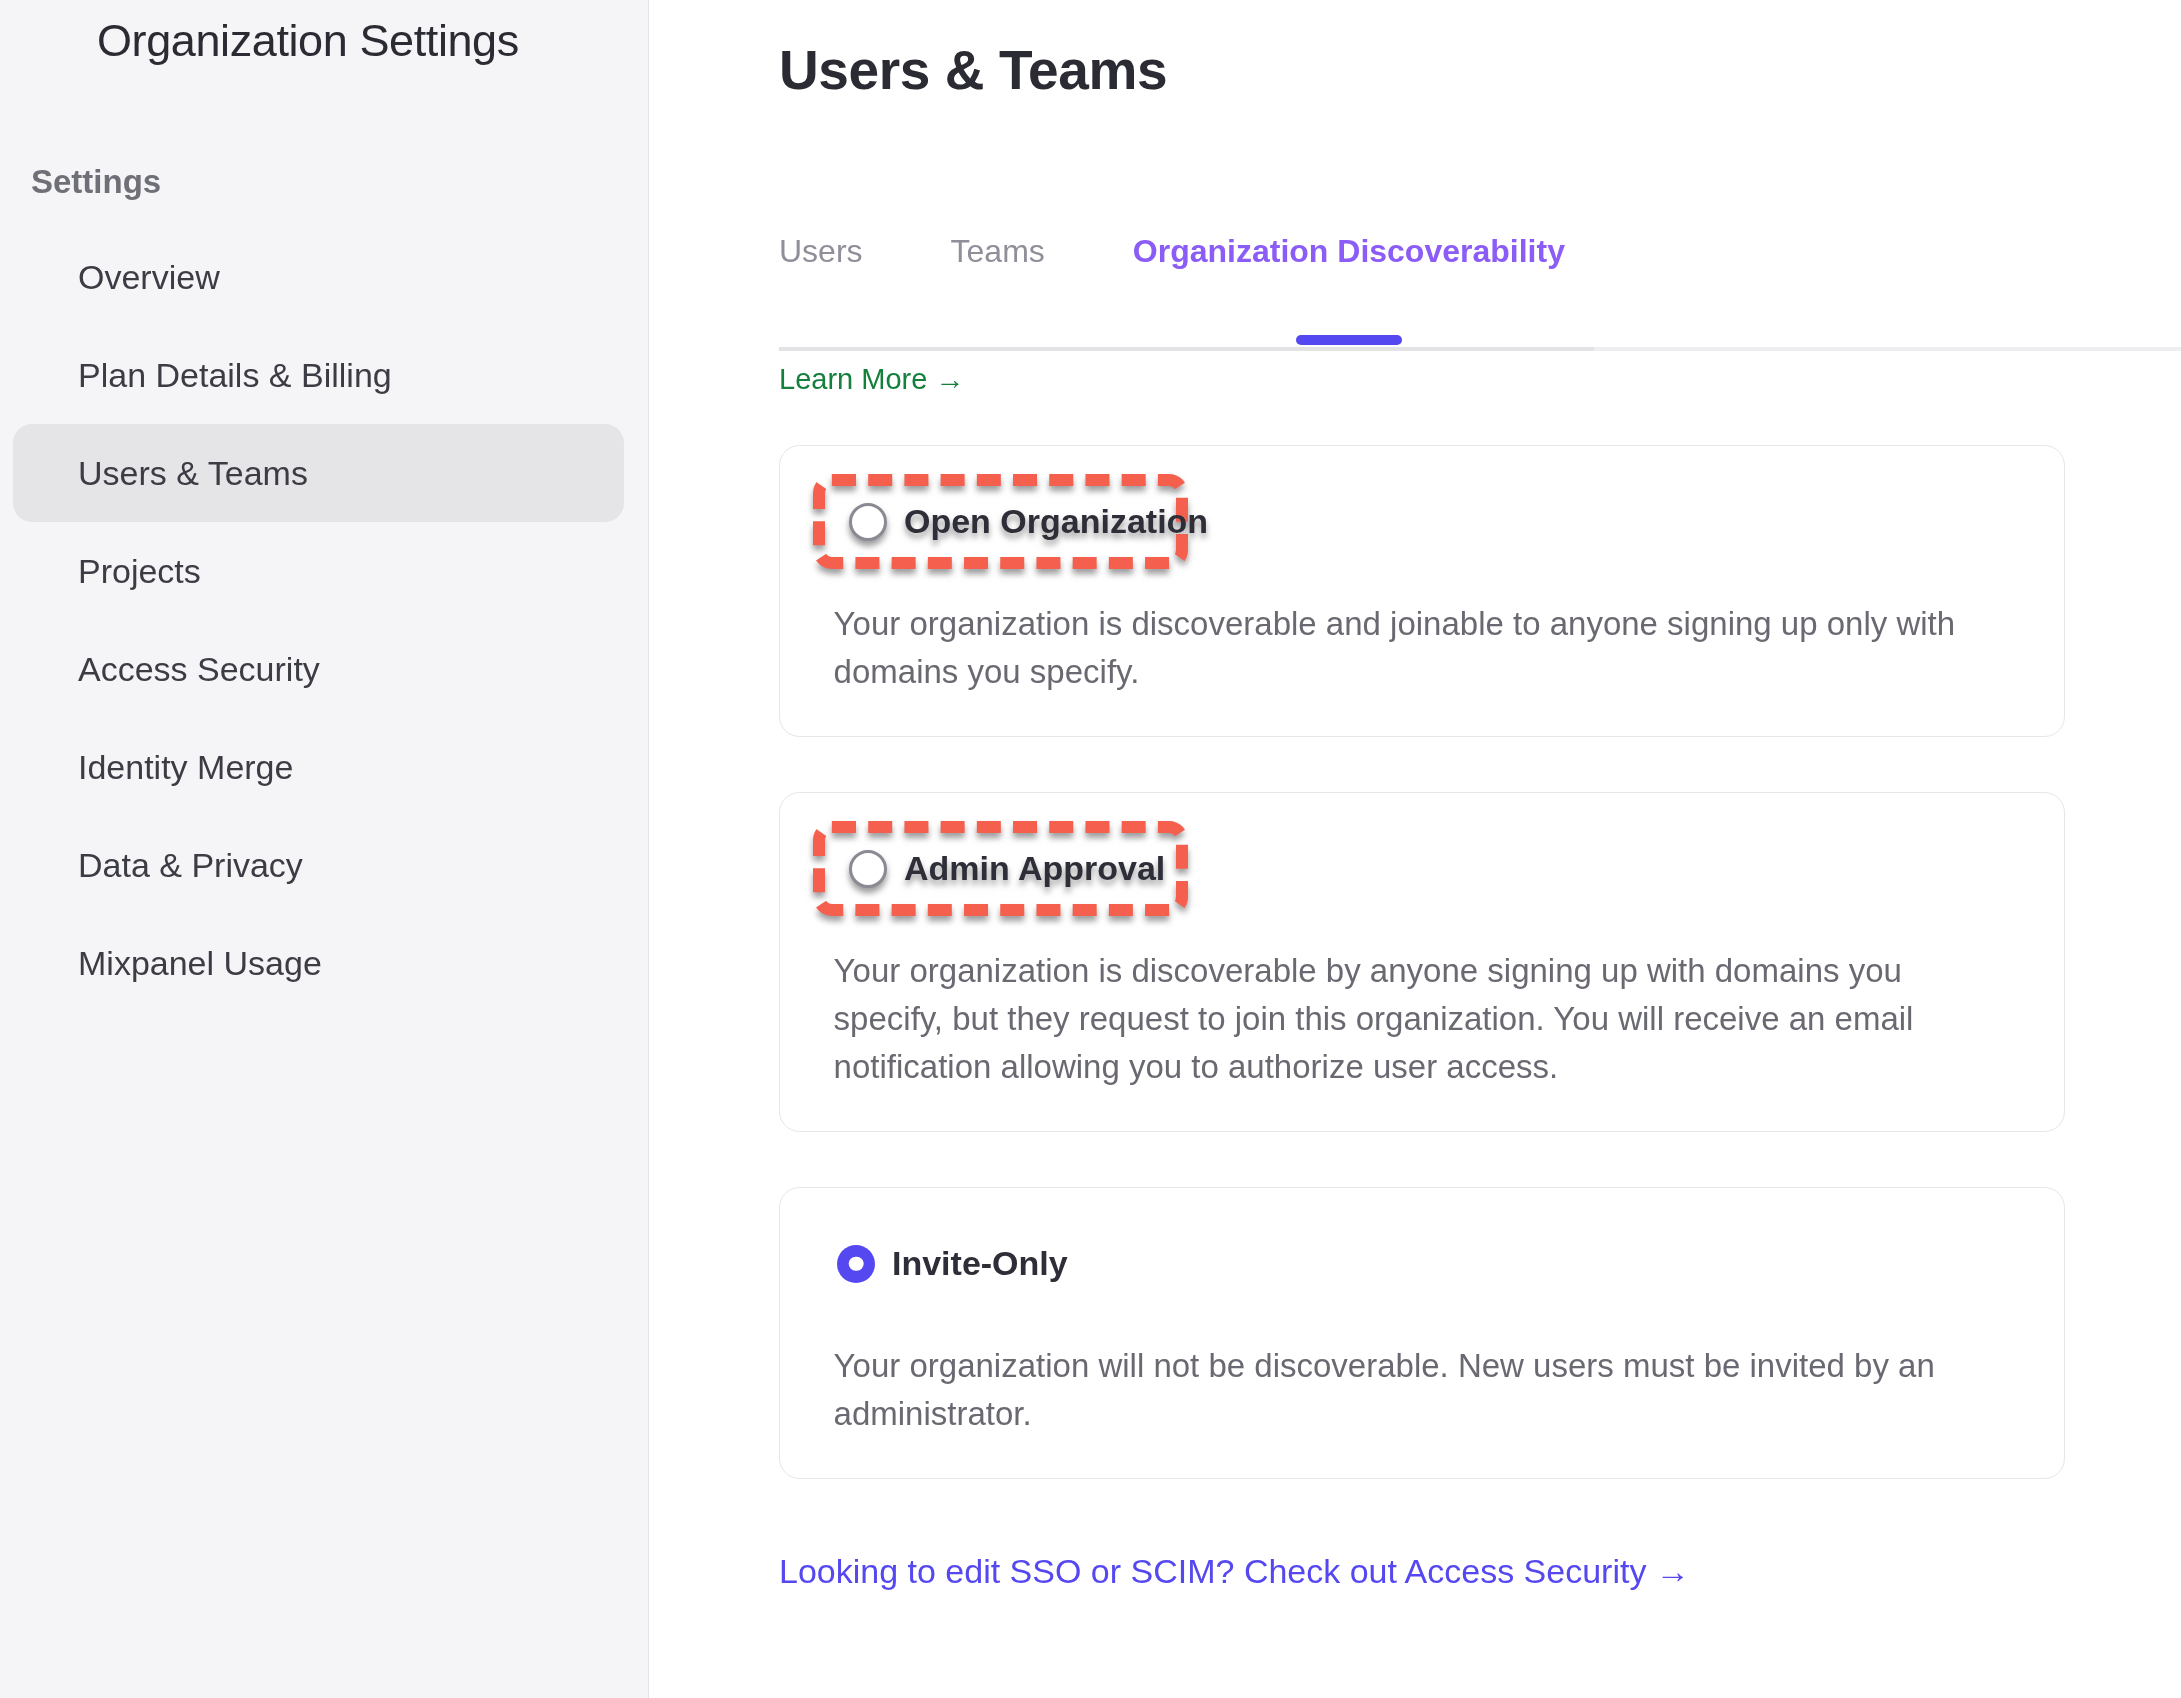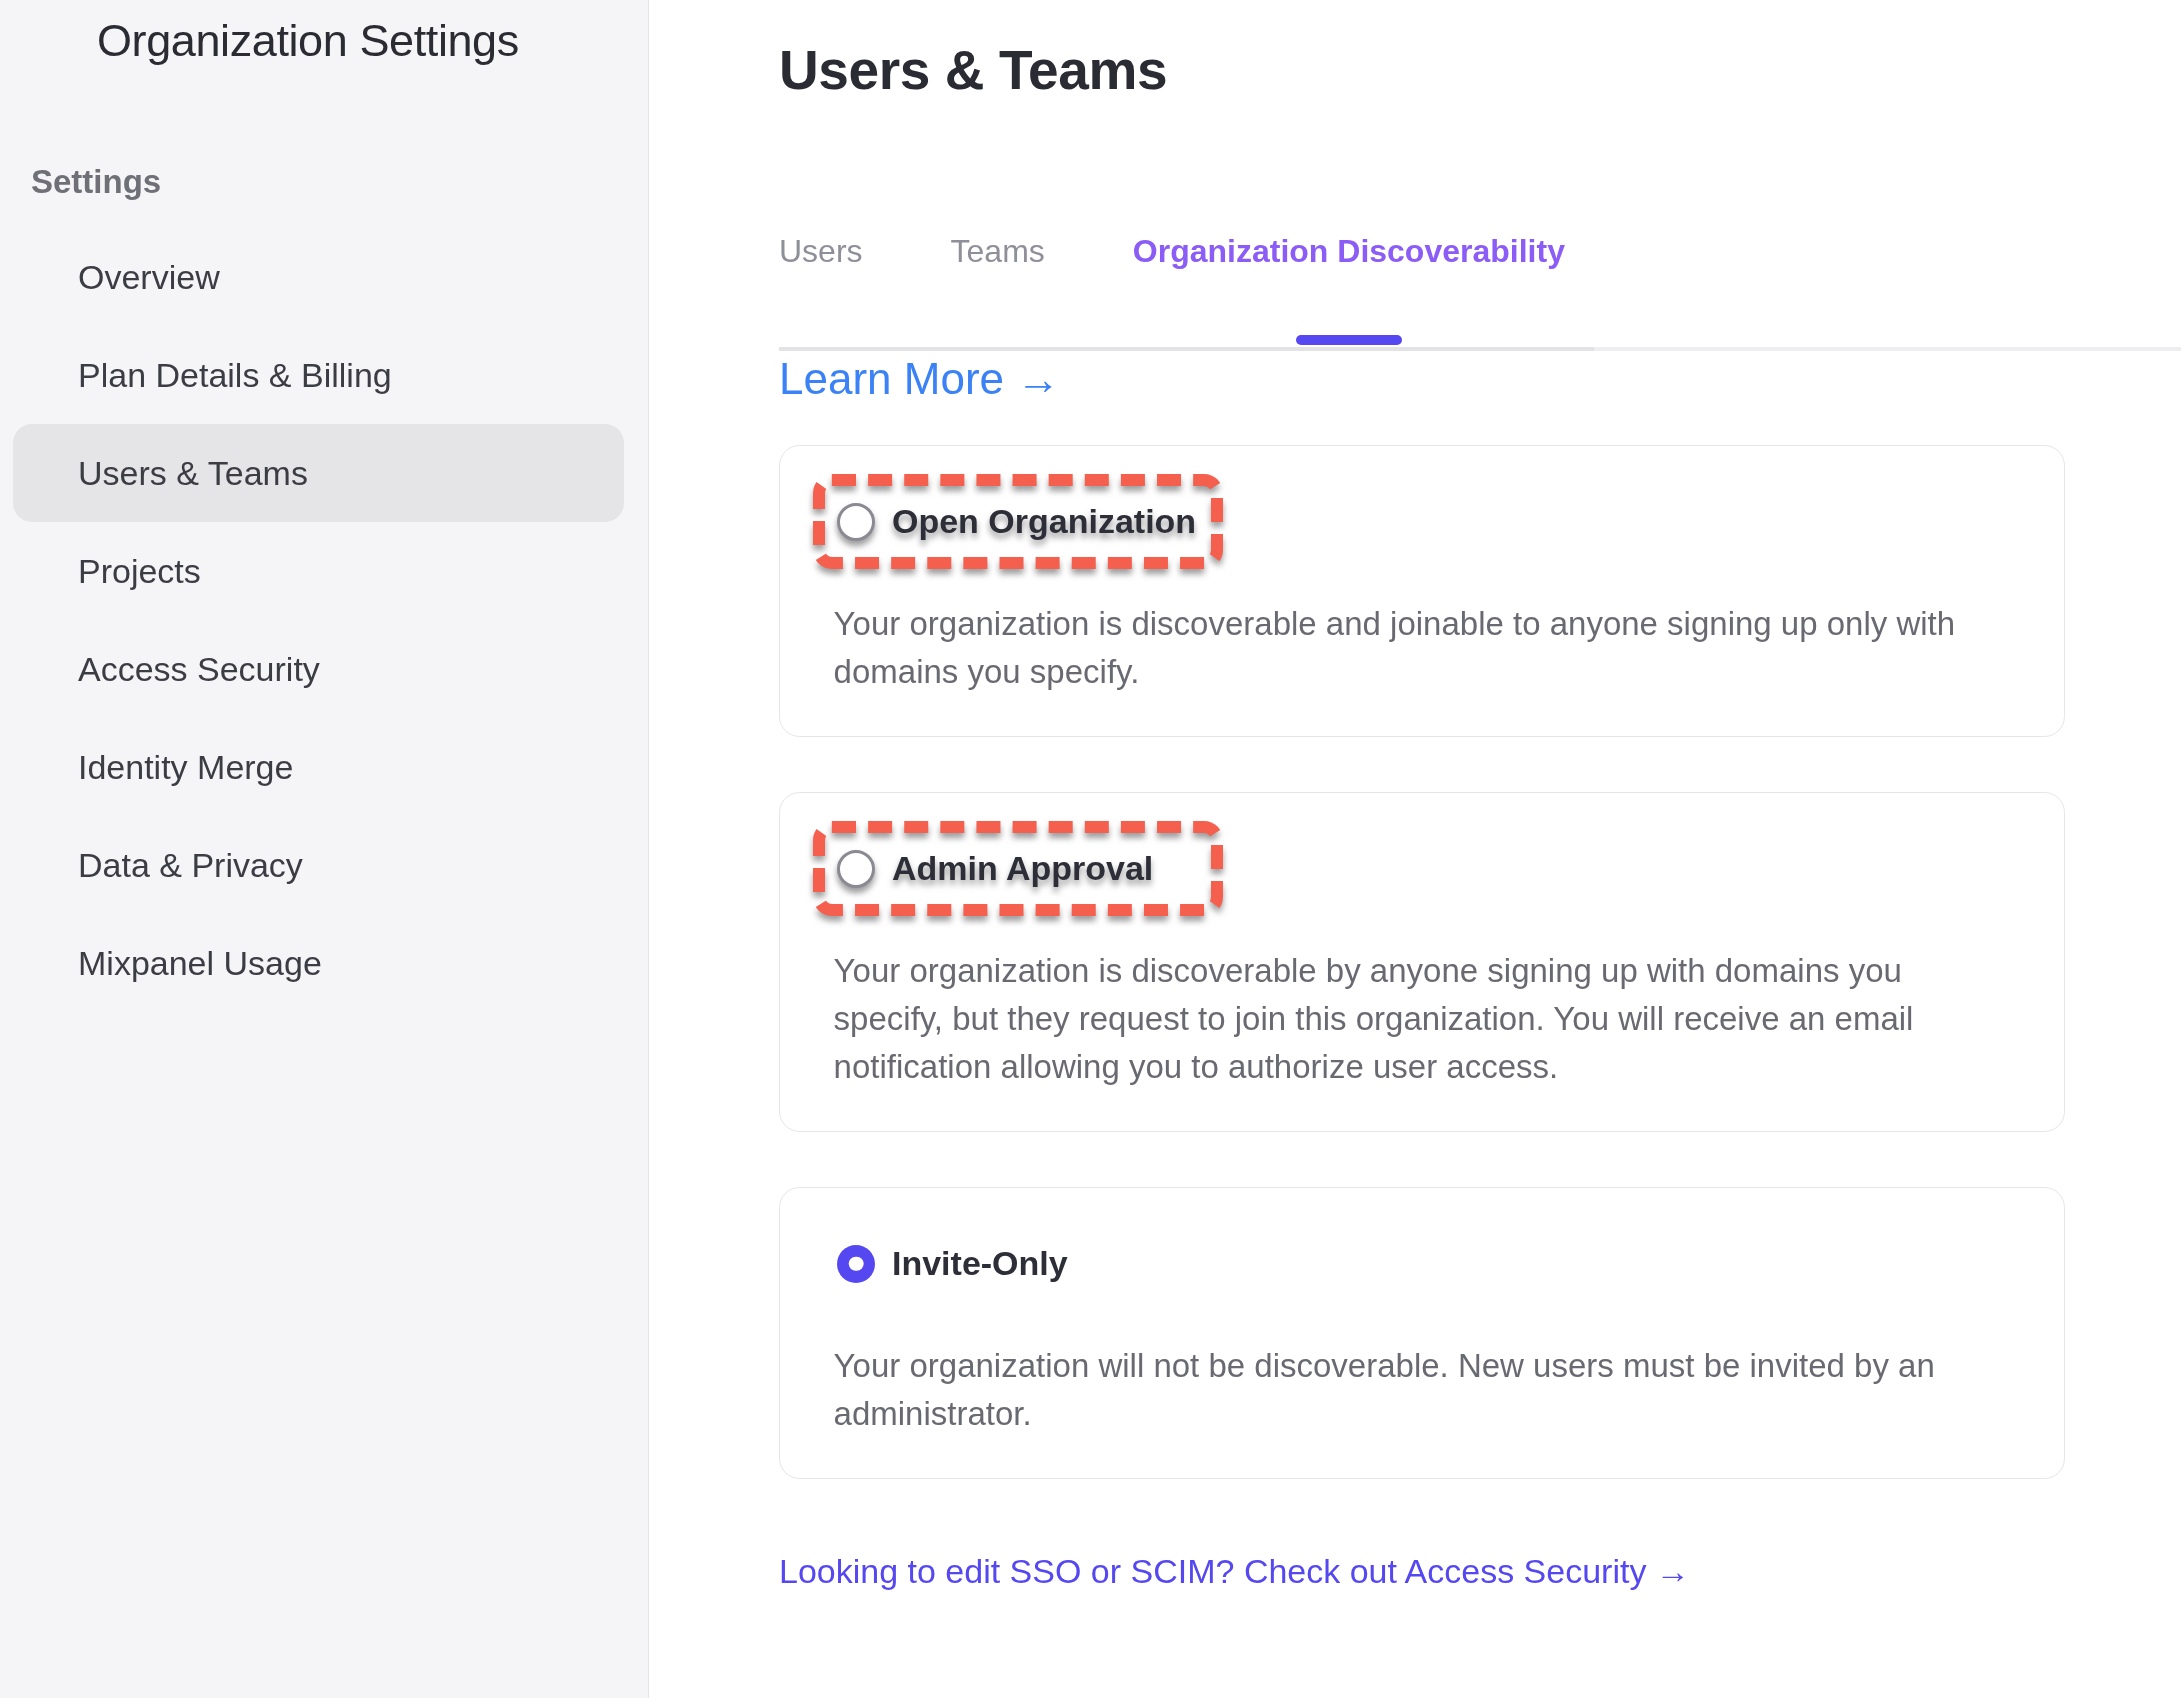--- a/index.html
+++ b/index.html
@@ -109,23 +109,23 @@
   .intro {
     margin: 48px 0 0 0;
     font-size: 33px;
     line-height: 46px;
     color: #3d3d45;
     max-width: 1411px;
   }
   .learn-more {
     display: inline-block;
     margin-top: 5.2px;
-    font-size: 44px;
+    font-size: 29px;
     line-height: 46px;
-    color: #3b82f6;
+    color: #15803d;
     text-decoration: none;
     cursor: pointer;
   }
 
   
   .card {
     width: 1286px;
     border: 1.7px solid #e6e5e8;
     border-radius: 20.6px;
     background: #ffffff;
@@ -135,22 +135,21 @@
   .card + .card { margin-top: 55px; }
 
   .option-row {
     display: flex;
     align-items: center;
     height: 95px;
     padding-left: 24px;
     cursor: pointer;
   }
   .option-row.annotated {
-    width: 410px;
-    padding-left: 12px;
+    width: 375px;
     border: 12px dashed #f4604d;
     border-radius: 19px;
     filter: drop-shadow(0 5.2px 3.4px rgba(75, 72, 76, 0.55));
     background: transparent;
   }
 
   .radio {
     flex: none;
     width: 38px;
     height: 38px;

